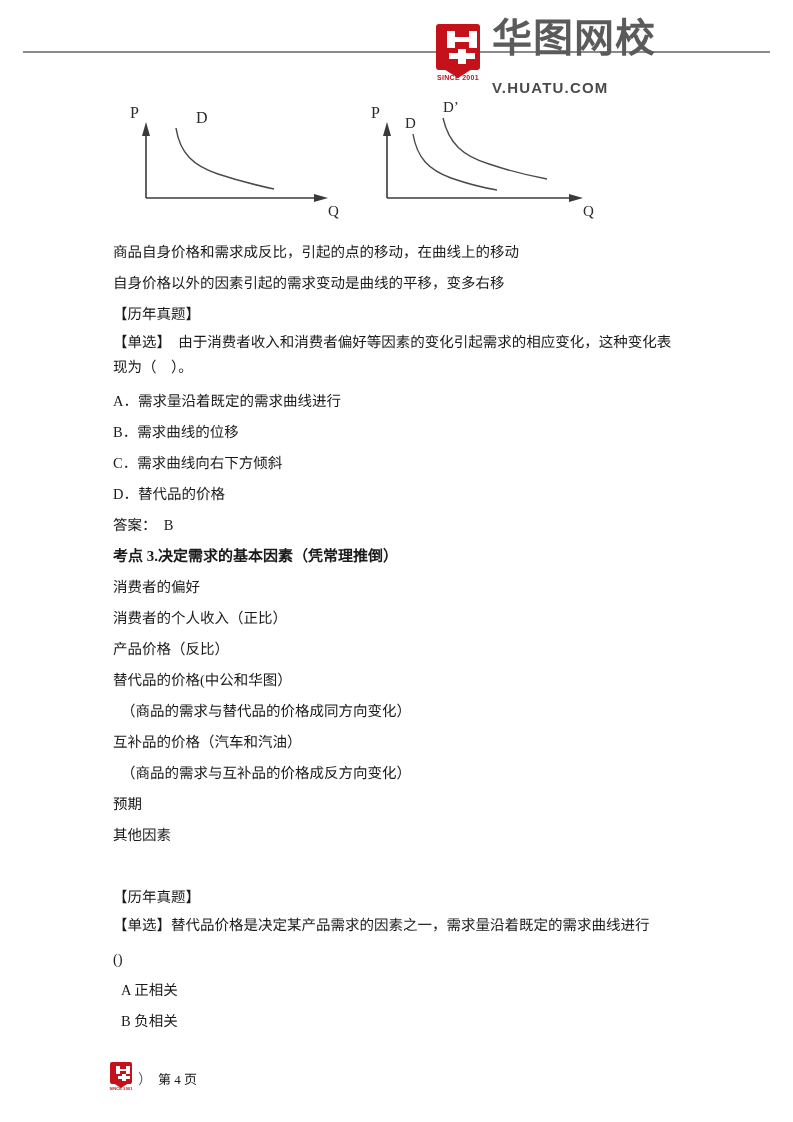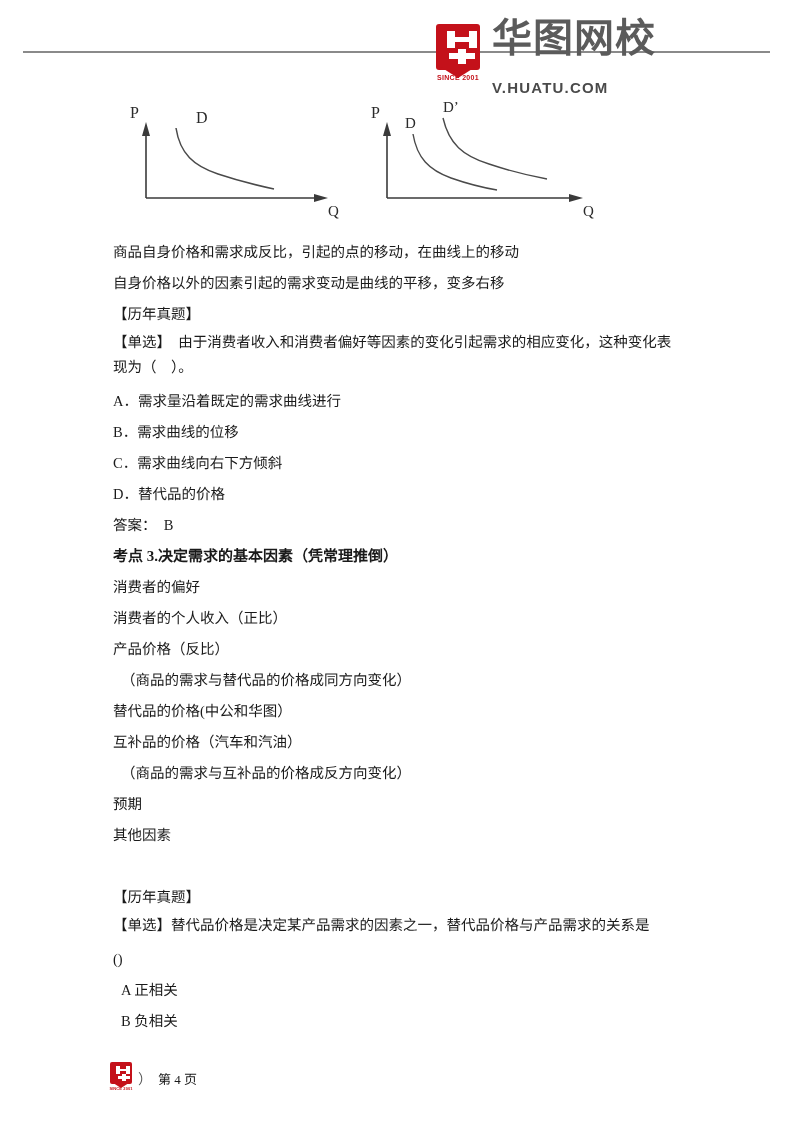--- a/index.html
+++ b/index.html
@@ -349,32 +349,32 @@
   <div class="line opt">C．需求曲线向右下方倾斜</div>
   <div class="line opt">D．替代品的价格</div>
 
   <div class="line">答案：  B</div>
 
   <div class="line bold">考点 3.决定需求的基本因素（凭常理推倒）</div>
 
   <div class="line">消费者的偏好</div>
   <div class="line">消费者的个人收入（正比）</div>
   <div class="line">产品价格（反比）</div>
+  <div class="line">替代品的价格(中公和华图）</div>
   <div class="line sub">（商品的需求与替代品的价格成同方向变化）</div>
-  <div class="line">替代品的价格(中公和华图）</div>
   <div class="line">互补品的价格（汽车和汽油）</div>
   <div class="line sub">（商品的需求与互补品的价格成反方向变化）</div>
   <div class="line">预期</div>
   <div class="line">其他因素</div>
 
   <div class="line spacer"></div>
 
   <div class="line">【历年真题】</div>
 
-  <div class="line wrap">【单选】替代品价格是决定某产品需求的因素之一，替代品价格与产品需求的关系是</div>
+  <div class="line wrap">【单选】替代品价格是决定某产品需求的因素之一，需求量沿着既定的需求曲线进行</div>
   <div class="line">()</div>
 
   <div class="line sub">A 正相关</div>
   <div class="line sub">B 负相关</div>
 </div>
 
 <div class="page-footer">
   <div class="footer-shield">
     <div class="f-body">
       <div class="f-h">

